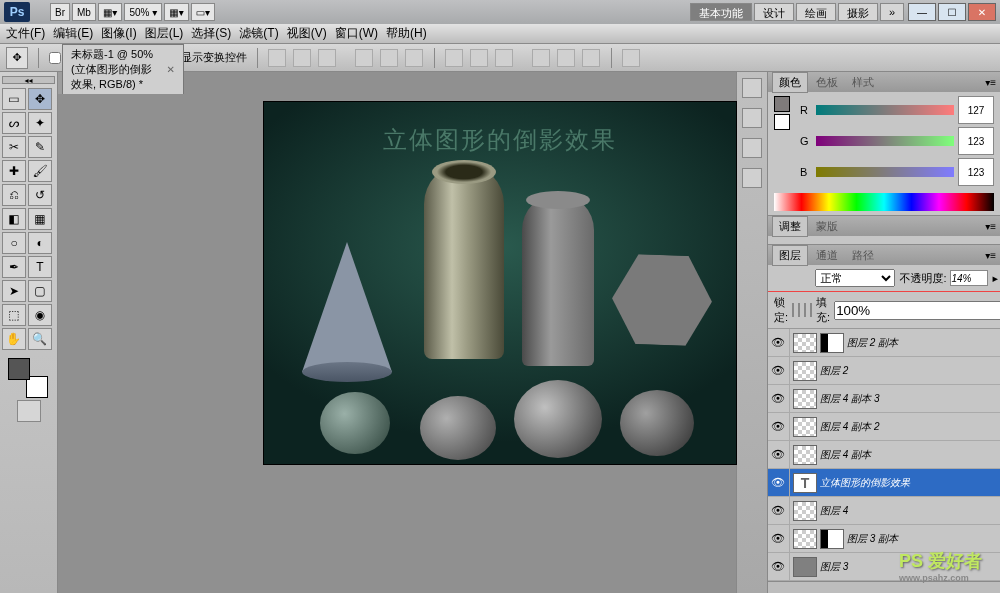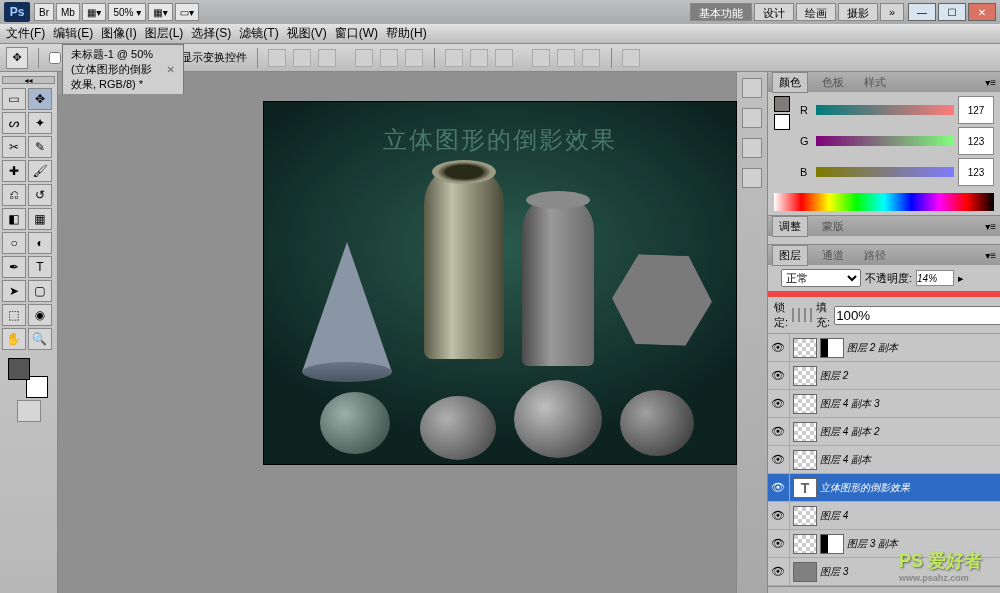--- a/index.html
+++ b/index.html
@@ -1,19 +1,19 @@
 <!DOCTYPE html>
 <html><head>
 <meta charset="utf-8">
 <style>
 * { margin: 0; padding: 0; box-sizing: border-box; font-family: "Microsoft YaHei", Arial, sans-serif; }
 body { width: 1000px; height: 593px; overflow: hidden; background: #535353; font-size: 11px; color: #000; }
 
 .titlebar { height: 24px; background: linear-gradient(#bfc0c2,#a8aaac); display: flex; align-items: center; padding: 0 4px; }
-.titlebar .ps-logo { width: 26px; height: 20px; background: #142f57; color: #9fcfff; font-weight: bold; display: flex; align-items: center; justify-content: center; font-size: 12px; border-radius: 2px; margin-right: 4px;}
+.titlebar .ps-logo { width: 26px; height: 20px; background: #142f57; color: #9fcfff; font-weight: bold; display: flex; align-items: center; justify-content: center; font-size: 12px; border-radius: 2px; margin-right: 20px;}
 .titlebar .tb-btn { height: 18px; padding: 0 4px; background: #e6e6e6; border: 1px solid #888; margin-right: 2px; display: flex; align-items: center; font-size: 10px; }
 .titlebar .spacer { flex: 1; }
 .titlebar .ws { height: 18px; padding: 2px 8px; border: 1px solid #888; background: #d6d6d6; margin-right: 2px; font-size: 11px;}
 .titlebar .ws.active { background: #7f7f7f; color: #fff; }
 .titlebar .winbtn { width: 28px; height: 18px; border: 1px solid #666; margin-left: 2px; display:flex; align-items:center; justify-content:center; background:#d8e4f0; font-size:10px;}
 .titlebar .winbtn.close { background:#d97464; color:#fff;}
 
 .menubar { height: 20px; background: linear-gradient(#e3e3e3,#bdbdbd); display: flex; align-items: center; padding-left: 6px; gap: 8px; border-bottom:1px solid #8a8a8a;}
 .menubar span { font-size: 12px; }
 
@@ -55,21 +55,21 @@
 .s1 { left:56px; top:290px; width:70px; height:62px; background:radial-gradient(circle at 35% 35%,#9ab0a8,#2a4038);}
 .s2 { left:156px; top:294px; width:76px; height:64px; background:radial-gradient(circle at 35% 35%,#b0b0b0,#3a3a3a);}
 .s3 { left:250px; top:278px; width:88px; height:78px; background:radial-gradient(circle at 35% 35%,#c0c0c0,#303030);}
 .s4 { left:356px; top:288px; width:74px; height:66px; background:radial-gradient(circle at 35% 35%,#a0a0a0,#2a2a2a);}
 
 .midcol { width:32px; background:linear-gradient(#c0c0c0,#a8a8a8); border-left:1px solid #888; border-right:1px solid #888; padding-top:6px; display:flex; flex-direction:column; align-items:center; gap:10px;}
 .midcol .icn { width:20px; height:20px; border:1px solid #888; background:#d0d0d0;}
 
 .rightpanels { width:232px; background:#bdbdbd; display:flex; flex-direction:column;}
 .panel { border-bottom:1px solid #8a8a8a;}
-.panel .phead { height:20px; background:linear-gradient(#b0b0b0,#989898); display:flex; align-items:center; padding:0 4px; gap:8px; font-size:11px;}
+.panel .phead { height:20px; background:linear-gradient(#b0b0b0,#989898); display:flex; align-items:center; padding:0 4px; gap:2px; font-size:11px;}
 .panel .phead .ptab { padding:2px 6px; background:#c8c8c8; border:1px solid #888;}
 .panel .phead .ptab.inactive { background:transparent; border:none; color:#555;}
 .panel .phead .menu { margin-left:auto; font-size:10px;}
 .panel .pbody { padding:4px 6px; background:#c6c6c6;}
 
 .colorpanel .crow { display:flex; align-items:center; gap:4px; margin-bottom:3px;}
 .colorpanel .swatches { display:flex; flex-direction:column; gap:2px; margin-right:4px;}
 .colorpanel .sw { width:16px; height:16px; border:1px solid #000;}
 .colorpanel .sw.fg { background:#7f7b7b;}
 .colorpanel .sw.bg { background:#fff;}
@@ -77,21 +77,21 @@
 .colorpanel .slider { flex:1; height:10px; }
 .colorpanel .sR { background:linear-gradient(90deg,#007b7b,#ff7b7b);}
 .colorpanel .sG { background:linear-gradient(90deg,#7f007b,#7fff7b);}
 .colorpanel .sB { background:linear-gradient(90deg,#7f7b00,#7f7bff);}
 .colorpanel input[type=text]{ width:36px; height:28px; font-size:10px; text-align:center; border:1px solid #888;}
 .colorpanel .spectrum { height:18px; margin-top:4px; background:linear-gradient(90deg,#fff,#f00,#ff0,#0f0,#0ff,#00f,#f0f,#f00,#000);}
 
 .adjpanel .pbody { height:6px;}
 
 .layerspanel .pbody { padding:0;}
-.layerspanel .opts { display:flex; align-items:center; padding:4px 13px; gap:4px; background:#c6c6c6; border-bottom:6px solid #ef4444;}
+.layerspanel .opts { display:flex; align-items:center; padding:4px 2px; gap:4px; background:#c6c6c6; border-bottom:1px solid #ef4444;justify-content:flex-end;}
 .layerspanel .opts select { font-size:11px; height:18px; width:80px;}
 .layerspanel .opts .olbl { font-size:11px;}
 .layerspanel .opts input[type=text]{ width:38px; height:16px; font-size:10px; border:1px solid #888;font-style:italic;}
 .layerspanel .lock { display:flex; align-items:center; padding:3px 6px; gap:4px; background:#c6c6c6; border-bottom:1px solid #999; font-size:11px;}
 .layerspanel .lock .li { width:14px; height:14px; border:1px solid #888; background:#d6d6d6;}
 .layerspanel .layerlist { max-height:280px; overflow-y:auto; overflow-x:hidden; background:#c6c6c6;}
 .layerspanel .layer { display:flex; align-items:center; height:28px; border-bottom:1px solid #aaa; padding:0 2px; gap:3px;}
 .layerspanel .layer.sel { background:#2d6bc4; color:#fff;}
 .layerspanel .layer .eye { width:16px; height:16px; display:flex; align-items:center; justify-content:center; font-size:11px;}
 .layerspanel .layer .sep2 { width:1px; height:28px; background:#aaa;}

